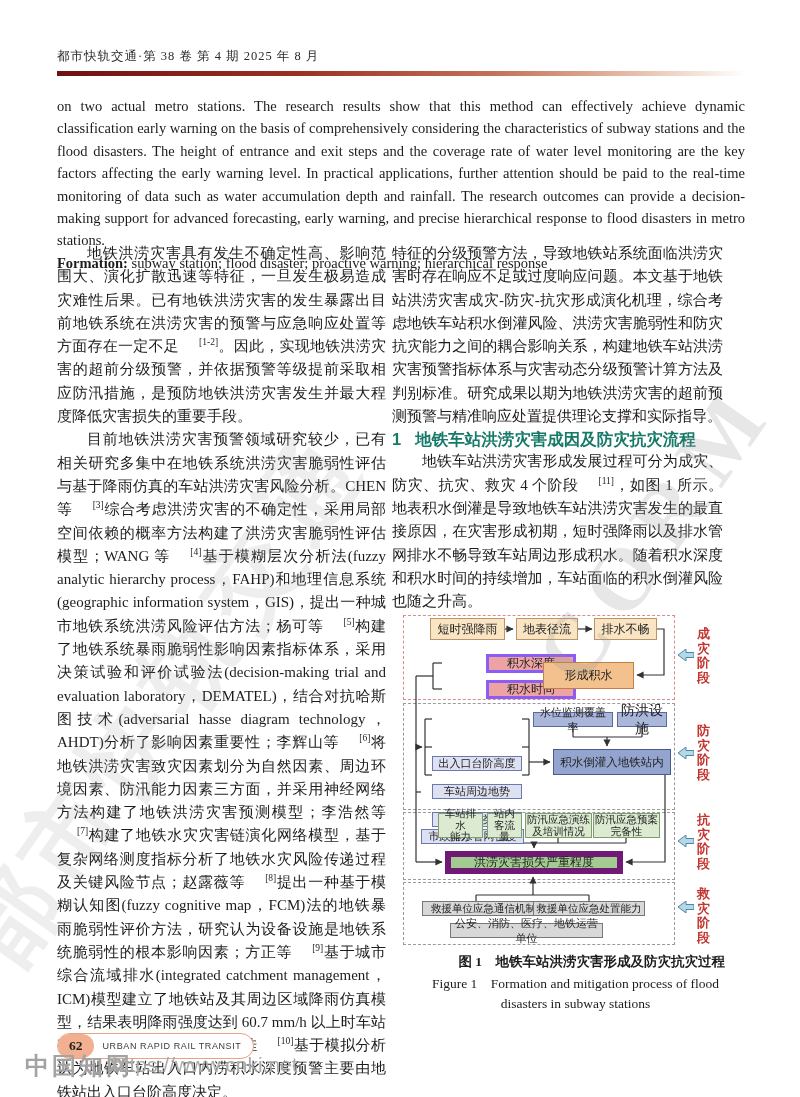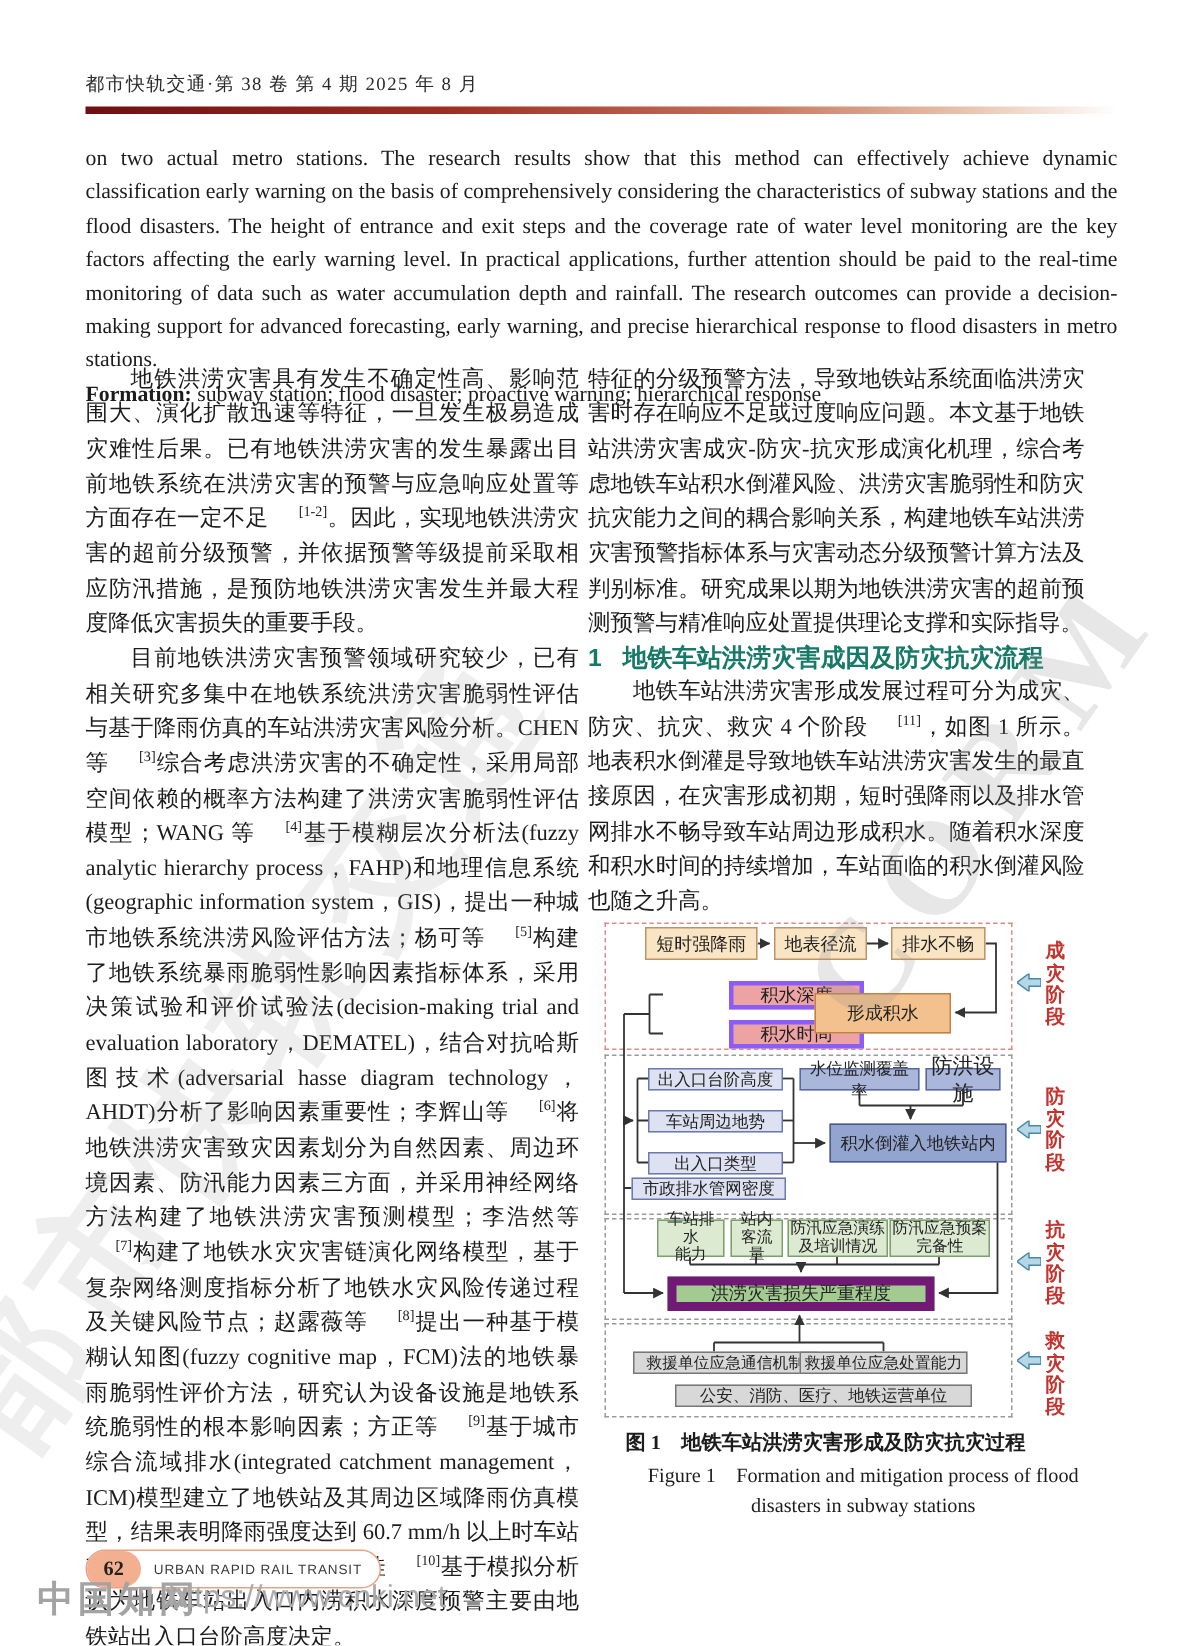--- a/index.html
+++ b/index.html
@@ -24,31 +24,31 @@
   .sec-head .num{margin-right:14px;}
   
   .fig{position:absolute;left:403px;top:615px;width:345px;height:352px;font-family:"Liberation Serif",serif;}
   .region{position:absolute;border:1px dashed #9a9a9a;box-sizing:border-box;}
   .region-red{border-color:#dd8a8a;}
   .bx{position:absolute;display:flex;align-items:center;justify-content:center;text-align:center;
       box-sizing:border-box;white-space:pre-line;color:#222;padding:0 1px;}
   .bx-tan{background:#f9e4c4;border:1px solid #bd9468;}
   .bx-orange{background:#f3c18d;border:1px solid #c08046;}
   .bx-pink{background:#eda3a3;border:3px solid #8b5cf6;margin-left:44px;}
-  .bx-lav{background:#dee1f1;border:1px solid #6b79ad;}
+  .bx-lav{background:#dee1f1;border:1px solid #6b79ad;margin-top:44px;}
   .bx-blue{background:#aab6da;border:1px solid #5a6a9e;}
   .bx-dblue{background:#93a5cf;border:1px solid #4a5a8e;}
   .bx-lgreen{background:#dcead2;border:1px solid #7ba06b;}
   .bx-green{background:#a3cb91;border:6px solid #701a75;}
   .bx-gray{background:#d8d8d8;border:1px solid #777;}
   .stage{position:absolute;width:15px;font-size:13px;line-height:14.5px;font-weight:bold;
          color:#c4342f;word-break:break-all;text-align:center;}
   .stage-arrow{position:absolute;width:16px;height:12px;}
   .conn{position:absolute;left:0;top:0;}
-  .figcap-cn{position:absolute;left:417px;top:953px;width:345px;text-align:left;
+  .figcap-cn{position:absolute;left:380px;top:953px;width:345px;text-align:right;
              font-size:13.5px;font-weight:600;}
   .figcap-en{position:absolute;left:403px;top:974px;width:345px;text-align:center;
              font-size:13.5px;white-space:pre-line;line-height:20px;}
   
   .badge{position:absolute;left:57px;top:1033px;display:flex;align-items:stretch;height:24px;
          border:1.5px solid #eba183;border-radius:13px;overflow:hidden;background:#fff;}
   .badge .num{background:#f2b091;color:#222;font-size:13.5px;font-weight:bold;
               display:flex;align-items:center;padding:0 11px;border-radius:0 12px 12px 0;}
   .badge .jn{display:flex;align-items:center;padding:0 12px 0 9px;font-family:"Liberation Sans",sans-serif;
              font-size:9px;letter-spacing:0.6px;color:#3a3a3a;}
@@ -166,21 +166,21 @@
     <div class="bx bx-lgreen" style="left:84px;top:198px;width:35px;height:25px;font-size:10.5px;line-height:11.5px;">站内
 客流量</div>
     <div class="bx bx-lgreen" style="left:122px;top:198px;width:67px;height:25px;font-size:10.5px;line-height:11.5px;">防汛应急演练
 及培训情况</div>
     <div class="bx bx-lgreen" style="left:190px;top:198px;width:67px;height:25px;font-size:10.5px;line-height:11.5px;">防汛应急预案
 完备性</div>
     <div class="bx bx-green" style="left:42px;top:236px;width:178px;height:23px;font-size:12px;">洪涝灾害损失严重程度</div>
 
     <div class="bx bx-gray" style="left:19px;top:286px;width:123px;height:15px;font-size:10.5px;">救援单位应急通信机制</div>
     <div class="bx bx-gray" style="left:130px;top:286px;width:112px;height:15px;font-size:10.5px;">救援单位应急处置能力</div>
-    <div class="bx bx-gray" style="left:47px;top:308px;width:198px;height:15px;font-size:11px;">公安、消防、医疗、地铁运营单位</div>
+    <div class="bx bx-gray" style="left:47px;top:308px;width:153px;height:15px;font-size:11px;">公安、消防、医疗、地铁运营单位</div>
 
     <svg class="stage-arrow" style="left:275px;top:34px;" viewBox="0 0 16 12">
         <polygon points="0,6 8,0 8,3.5 16,3.5 16,8.5 8,8.5 8,12" fill="#b5d7e6" stroke="#4a88aa" stroke-width="1"></polygon>
       </svg>
     <svg class="stage-arrow" style="left:275px;top:132px;" viewBox="0 0 16 12">
         <polygon points="0,6 8,0 8,3.5 16,3.5 16,8.5 8,8.5 8,12" fill="#b5d7e6" stroke="#4a88aa" stroke-width="1"></polygon>
       </svg>
     <svg class="stage-arrow" style="left:275px;top:220px;" viewBox="0 0 16 12">
         <polygon points="0,6 8,0 8,3.5 16,3.5 16,8.5 8,8.5 8,12" fill="#b5d7e6" stroke="#4a88aa" stroke-width="1"></polygon>
       </svg>

